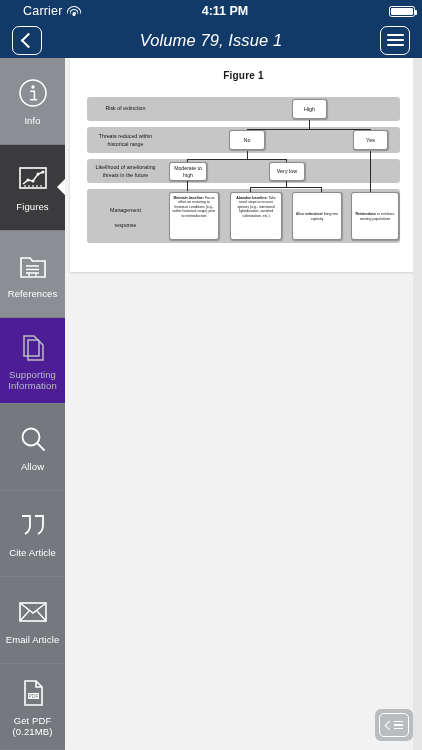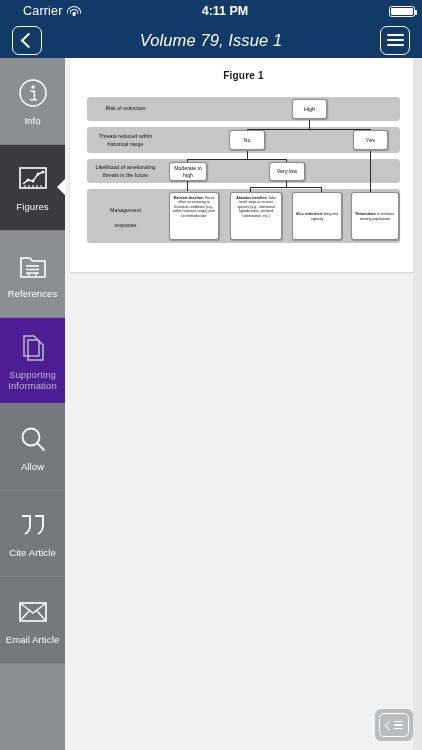--- a/index.html
+++ b/index.html
@@ -240,20 +240,33 @@
     <div class="side-item dark">
       <span class="s-icon">
         <svg width="30" height="24" viewBox="0 0 30 24">
             <rect x="2" y="3" width="26" height="18" fill="none" stroke="#fff" stroke-width="1.6"></rect>
             <path d="M2 3 L15 13 L28 3M2 21 L11 11M28 21 L19 11" fill="none" stroke="#fff" stroke-width="1.4"></path>
           </svg>
       </span>
       <span class="s-label">Email Article</span>
     </div>
 
+    <div class="side-item dark">
+      <span class="s-icon">
+        <svg width="30" height="30" viewBox="0 0 30 30">
+            <path d="M7 3h11l6 6v18H7z" fill="none" stroke="#fff" stroke-width="1.6"></path>
+            <path d="M18 3v6h6" fill="none" stroke="#fff" stroke-width="1.6"></path>
+            <rect x="10" y="15" width="11" height="6" fill="#fff"></rect>
+            <text x="15.5" y="20" font-size="5" fill="#75797d" text-anchor="middle" font-family="Liberation Sans, sans-serif">PDF</text>
+          </svg>
+      </span>
+      <span class="s-label">
+        <span>Get PDF</span><br><span>(0.21MB)</span>
+      </span>
+    </div>
 
   </div>
 
   <div class="content">
     <div class="fig-card">
       <div class="fig-title">Figure 1</div>
 
       <div class="diagram">
 
         <div class="band" style="top:4px; height:24px;"></div>

